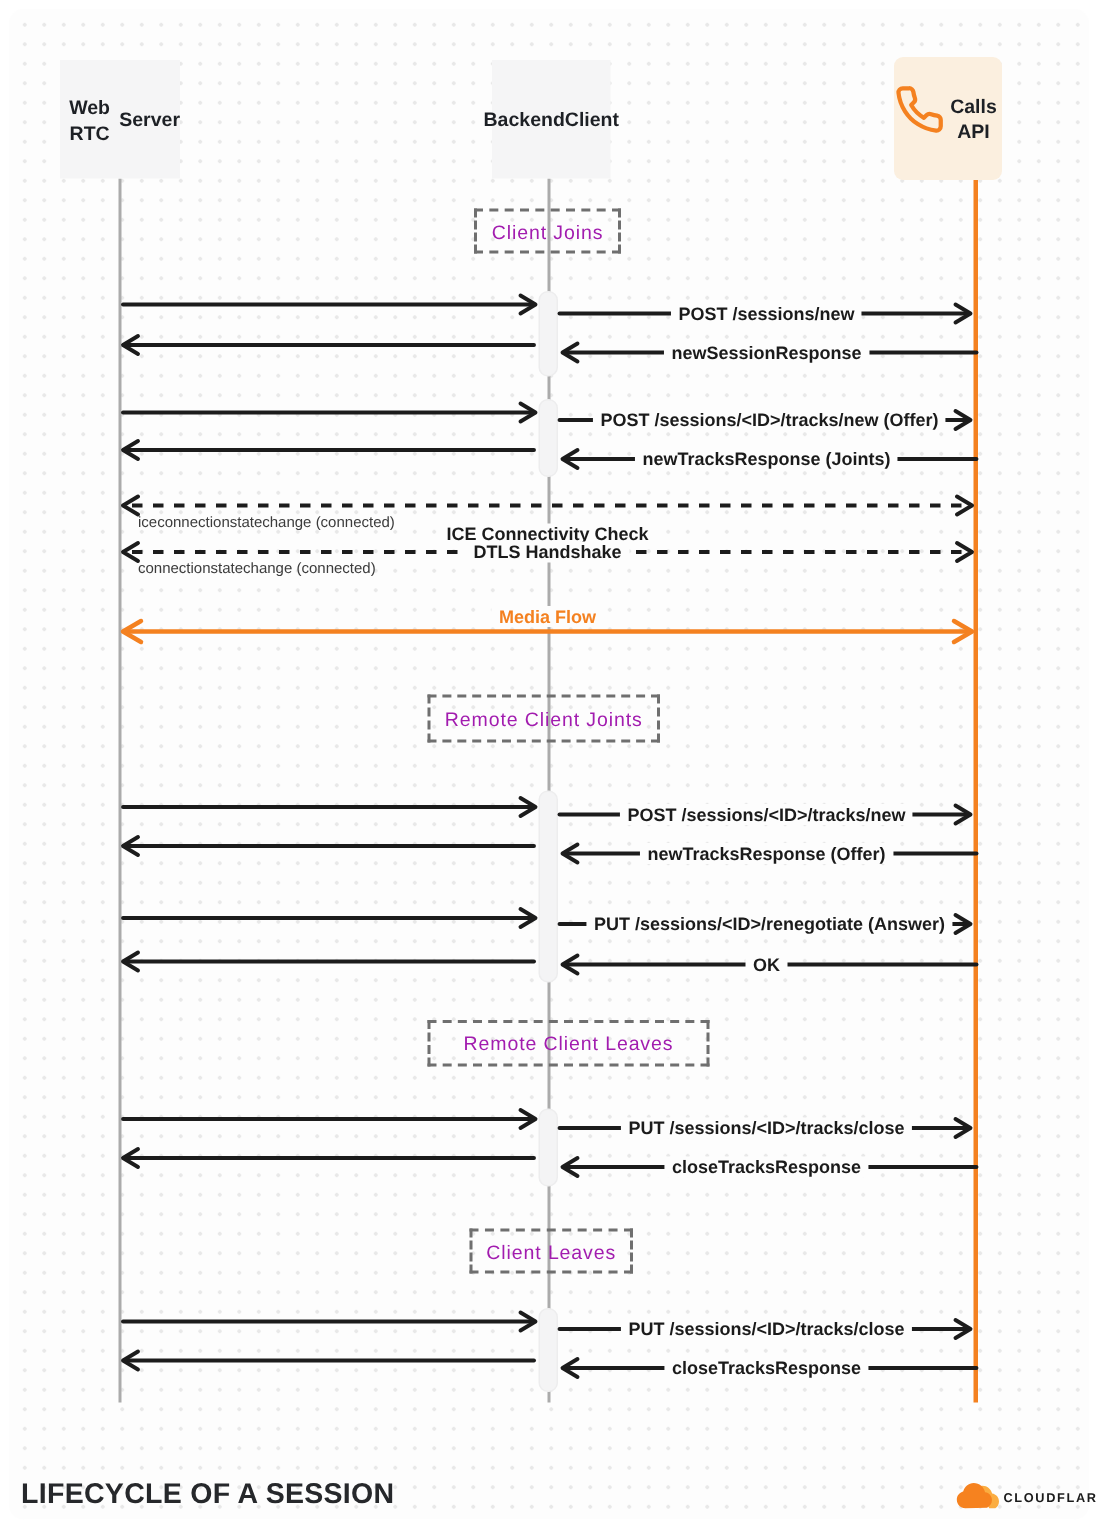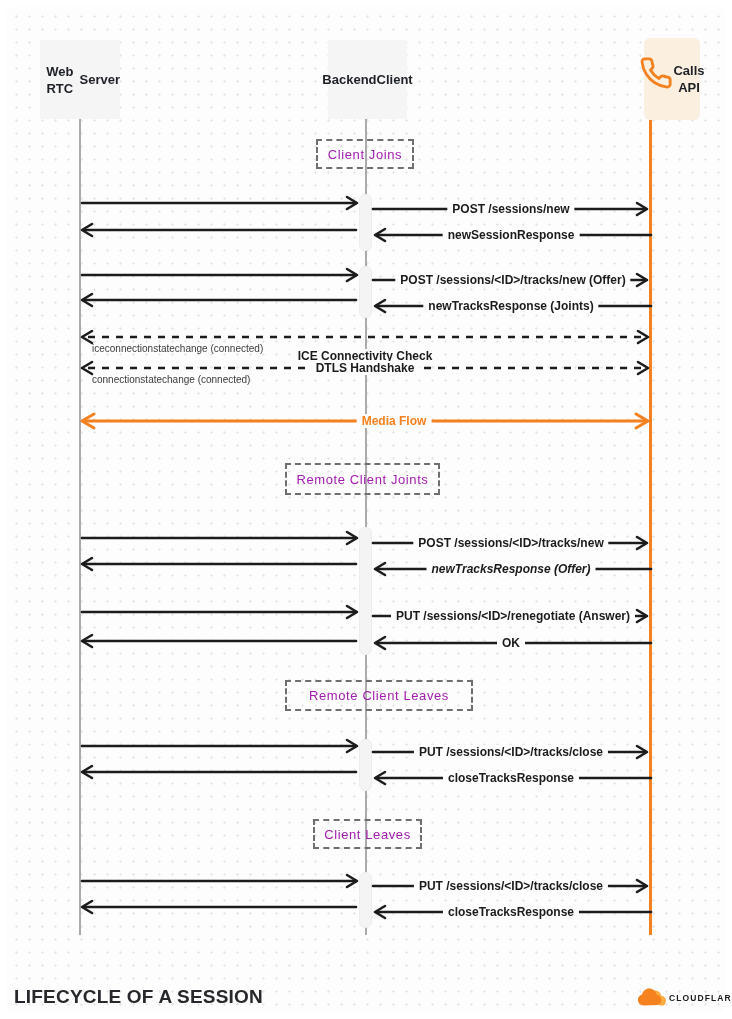--- a/index.html
+++ b/index.html
@@ -176,23 +176,23 @@
 </svg>
 
 <span class="mlabel" style="left:511px;top:209px;">POST /sessions/new</span>
 <span class="mlabel" style="left:511px;top:235px;">newSessionResponse</span>
 <span class="mlabel" style="left:513px;top:280px;">POST /sessions/&lt;ID&gt;/tracks/new (Offer)</span>
 <span class="mlabel" style="left:511px;top:306px;">newTracksResponse (Joints)</span>
 <span class="mlabel" style="left:365px;top:337px;margin-top:19px;">ICE Connectivity Check</span>
 <span class="note" style="left:92px;top:343px;">iceconnectionstatechange (connected)</span>
 <span class="mlabel" style="left:365px;top:368px;">DTLS Handshake</span>
 <span class="note" style="left:92px;top:374px;">connectionstatechange (connected)</span>
-<span class="mlabel orange" style="left:365px;top:421px;margin-left:29px;">Media Flow</span>
+<span class="mlabel orange" style="left:365px;top:411px;">Media Flow</span>
 <span class="mlabel" style="left:511px;top:543px;">POST /sessions/&lt;ID&gt;/tracks/new</span>
-<span class="mlabel" style="left:511px;top:569px;font-style:italic;">newTracksResponse (Offer)</span>
+<span class="mlabel" style="left:511px;top:569px;">newTracksResponse (Offer)</span>
 <span class="mlabel" style="left:513px;top:616px;">PUT /sessions/&lt;ID&gt;/renegotiate (Answer)</span>
 <span class="mlabel" style="left:511px;top:643px;">OK</span>
 <span class="mlabel" style="left:511px;top:752px;">PUT /sessions/&lt;ID&gt;/tracks/close</span>
 <span class="mlabel" style="left:511px;top:778px;">closeTracksResponse</span>
 <span class="mlabel" style="left:511px;top:886px;">PUT /sessions/&lt;ID&gt;/tracks/close</span>
 <span class="mlabel" style="left:511px;top:912px;">closeTracksResponse</span>
 
 <div class="section" style="left:316px;top:139px;width:98px;height:30px;">
   <span>Client Joins</span>
 </div>
@@ -207,21 +207,21 @@
 </div>
 
 <div class="actor gray" style="left:40px;top:40px;width:80px;height:79px;">
   <span>Web RTC</span>
   <span>Server</span>
 </div>
 <div class="actor gray" style="left:328px;top:40px;width:79px;height:79px;">
   <span>Backend</span>
   <span>Client</span>
 </div>
-<div class="actor cream" style="left:644px;top:38px;width:56px;height:82px;">
+<div class="actor cream" style="left:596px;top:38px;width:72px;height:82px;justify-content:flex-end;">
   <span class="phone">
     <svg width="34" height="34" viewBox="0 0 24 24" fill="none" stroke="#F48120" stroke-width="2" stroke-linecap="round" stroke-linejoin="round">
       <path d="M22 16.92v3a2 2 0 0 1-2.18 2 19.79 19.79 0 0 1-8.63-3.07 19.5 19.5 0 0 1-6-6A19.79 19.79 0 0 1 2.12 4.18 2 2 0 0 1 4.11 2h3a2 2 0 0 1 2 1.72c.127.96.361 1.903.7 2.81a2 2 0 0 1-.45 2.11L8.09 9.91a16 16 0 0 0 6 6l1.27-1.27a2 2 0 0 1 2.11-.45c.907.339 1.85.573 2.81.7A2 2 0 0 1 22 16.92z"></path>
     </svg>
   </span>
   <span>Calls API</span>
 </div>
 
 <div class="footer-title">LIFECYCLE OF A SESSION</div>
 <div class="brand">

